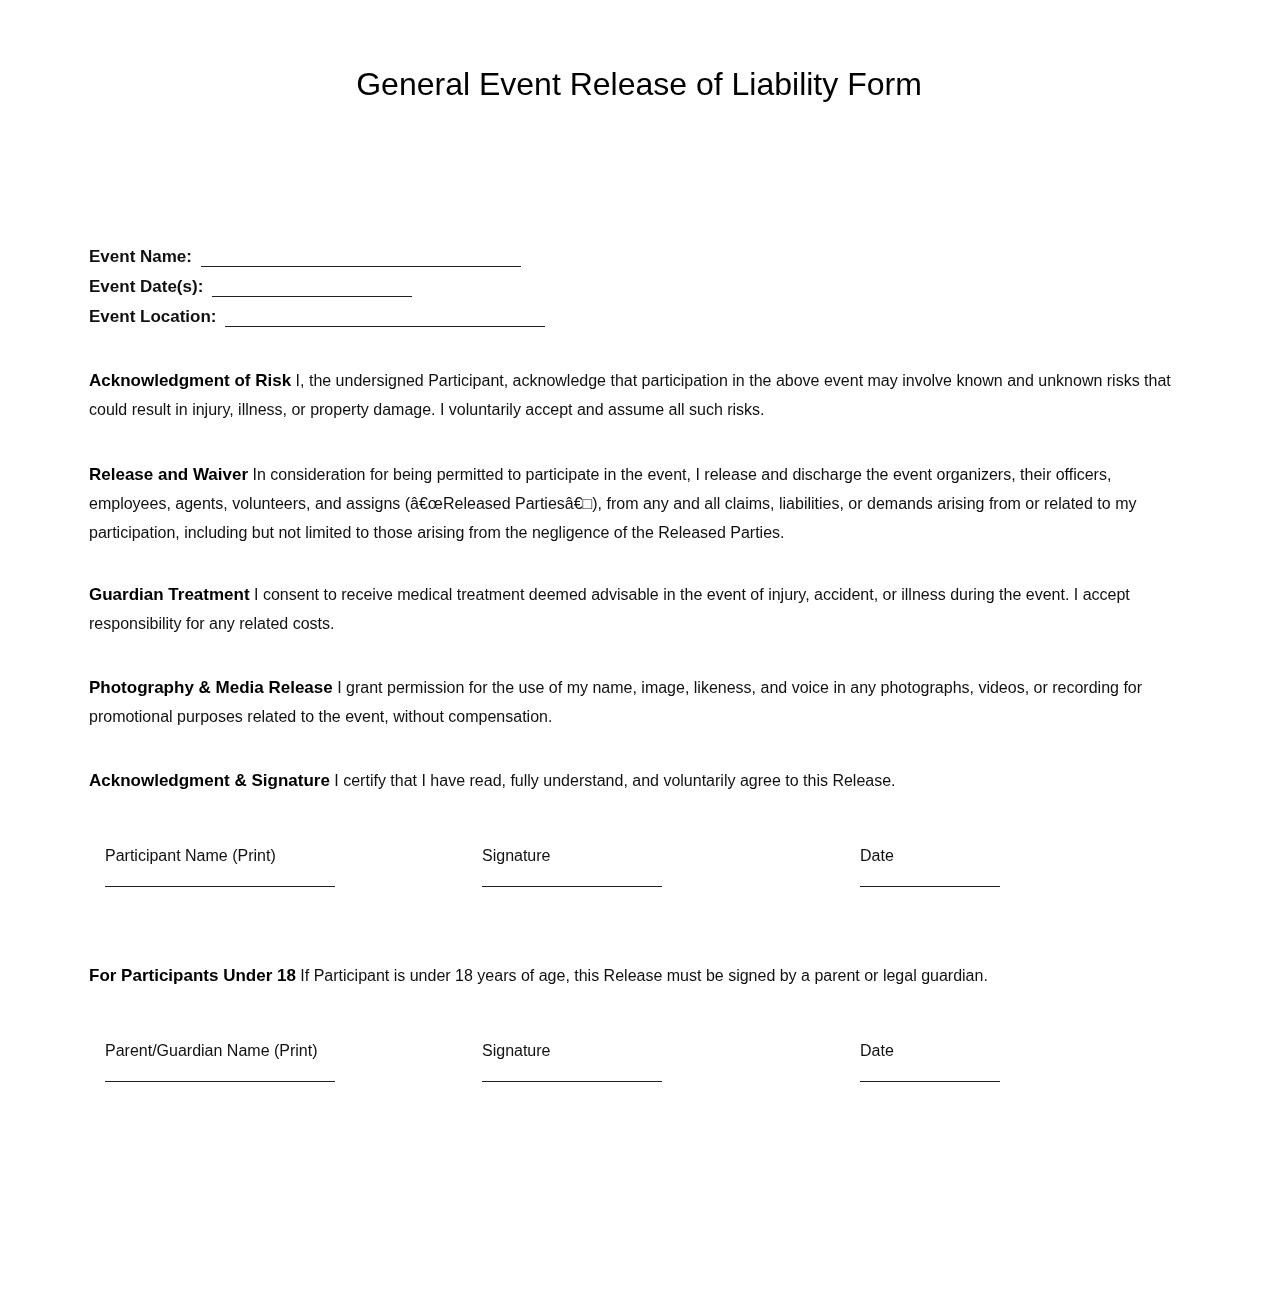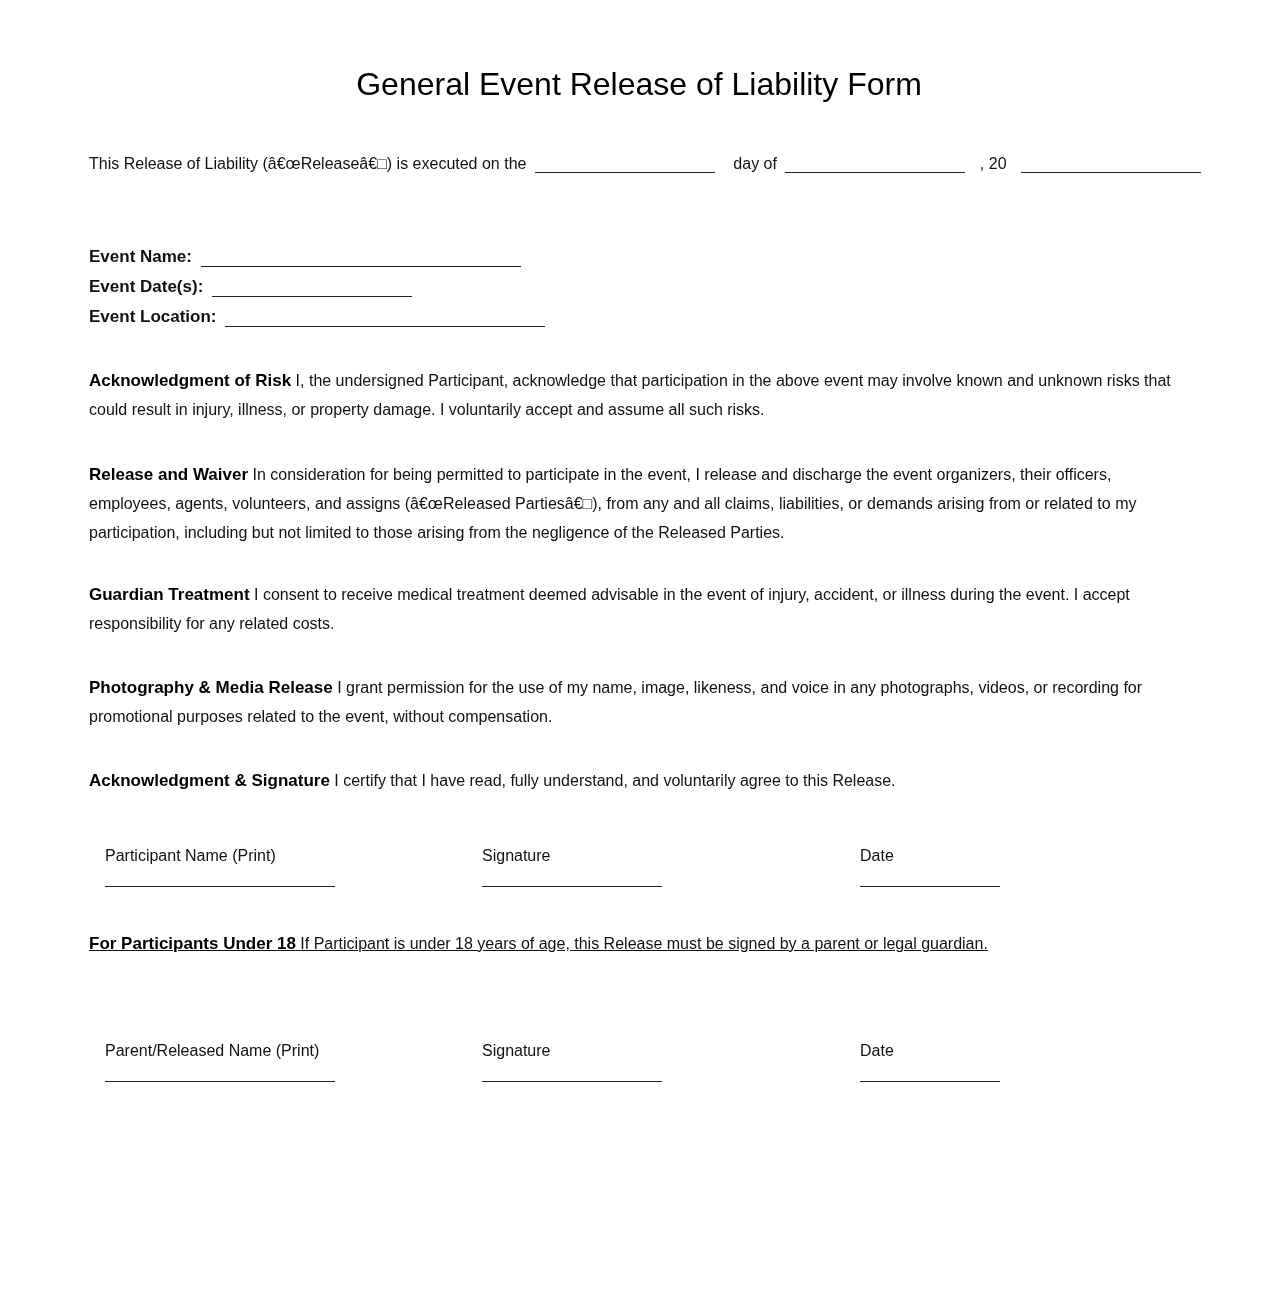--- a/index.html
+++ b/index.html
@@ -99,28 +99,20 @@
     }
   </style>
 </head>
 <body>
 
 <div class="page">
 
   <h1 class="title">General Event Release of Liability Form</h1>
 
   <div class="intro">
-    <div class="line">
-      <span>This Release of Liability (â€œReleaseâ€□) is executed on the</span>
-      <span class="blank" style="width:180px; margin-left:4px;"></span>
-      <span style="margin-left:14px;">day of</span>
-      <span class="blank" style="width:180px; margin-left:4px;"></span>
-      <span style="margin-left:10px;">, 20</span>
-      <span class="blank" style="width:180px; margin-left:10px;"></span>
-    </div>
   </div>
 
   <div class="event-fields">
     <div class="row">
       <span>Event Name:</span>
       <span class="blank" style="width:320px;"></span>
     </div>
     <div class="row">
       <span>Event Date(s):</span>
       <span class="blank" style="width:200px;"></span>
@@ -164,28 +156,28 @@
     <div class="sig-col" style="left:377px;">
       <div class="sig-label">Signature</div>
       <div class="sig-line" style="width:180px;"></div>
     </div>
     <div class="sig-col" style="left:755px;">
       <div class="sig-label">Date</div>
       <div class="sig-line" style="width:140px;"></div>
     </div>
   </div>
 
-  <div class="section" style="top:929px;text-decoration:underline;">
+  <div class="section" style="top:961px;">
     <span class="heading">For Participants Under 18</span>
     <span>If Participant is under 18 years of age, this Release must be signed by a parent or legal guardian.</span>
   </div>
 
   <div class="sig-row" style="top:1041px;">
     <div class="sig-col" style="left:0;">
-      <div class="sig-label">Parent/Released Name (Print)</div>
+      <div class="sig-label">Parent/Guardian Name (Print)</div>
       <div class="sig-line" style="width:230px;"></div>
     </div>
     <div class="sig-col" style="left:377px;">
       <div class="sig-label">Signature</div>
       <div class="sig-line" style="width:180px;"></div>
     </div>
     <div class="sig-col" style="left:755px;">
       <div class="sig-label">Date</div>
       <div class="sig-line" style="width:140px;"></div>
     </div>

